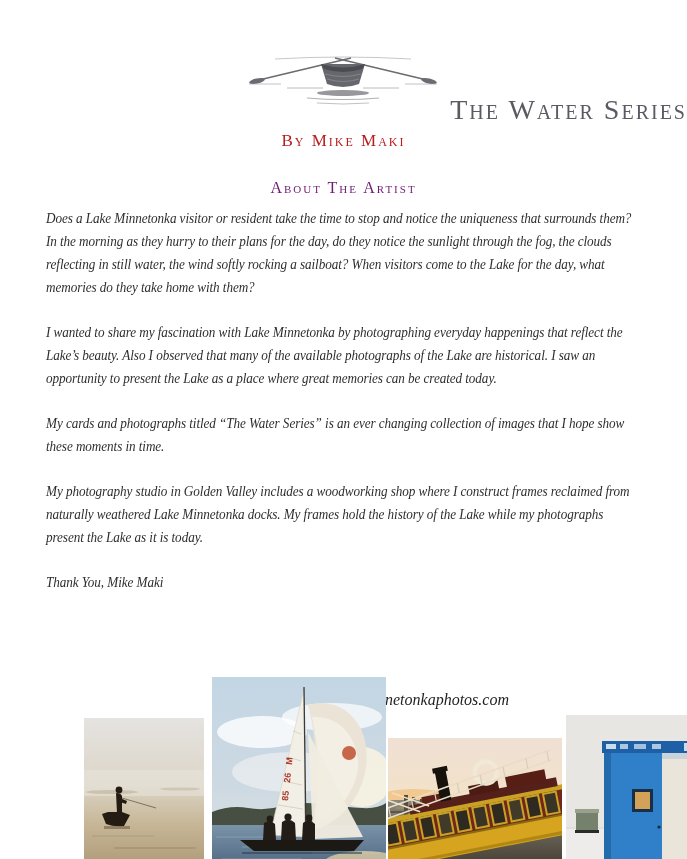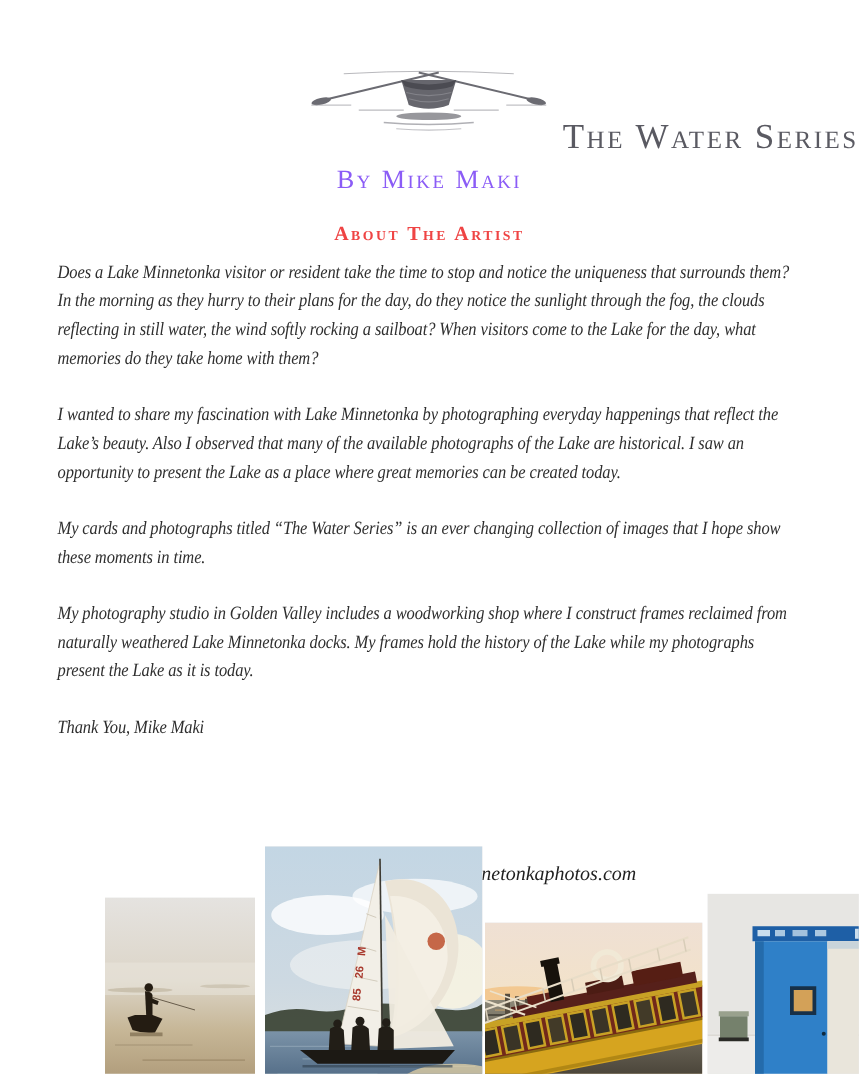--- a/index.html
+++ b/index.html
@@ -19,31 +19,31 @@
     text-align: right;
     font-variant: small-caps;
     font-size: 28px; letter-spacing: 2px;
     color: #5a5a62; font-weight: 400;
     margin: 0;
   }
   .byline {
     position: absolute; left: 0; top: 131px; width: 687px;
     text-align: center;
     font-variant: small-caps;
-    font-size: 21px; letter-spacing: 2px;
-    color: #8b5cf6;
+    font-size: 17px; letter-spacing: 2px;
+    color: #b91c1c;
   }
 
   
   .about-heading {
     position: absolute; left: 0; top: 179px; width: 687px;
     text-align: center;
     font-variant: small-caps;
     font-size: 16px; letter-spacing: 2px;
-    color: #ef4444; font-weight: 700;
+    color: #701a75; font-weight: 400;
     margin: 0;
   }
   .paragraphs {
     position: absolute; left: 46px; top: 207px; width: 676px;
     transform: scaleX(0.88); transform-origin: 0 0;
     font-style: italic;
     font-size: 15px; line-height: 23px; letter-spacing: -0.1px;
     color: #2e2e2e;
   }
   .paragraphs p { margin: 0 0 22px 0; }

